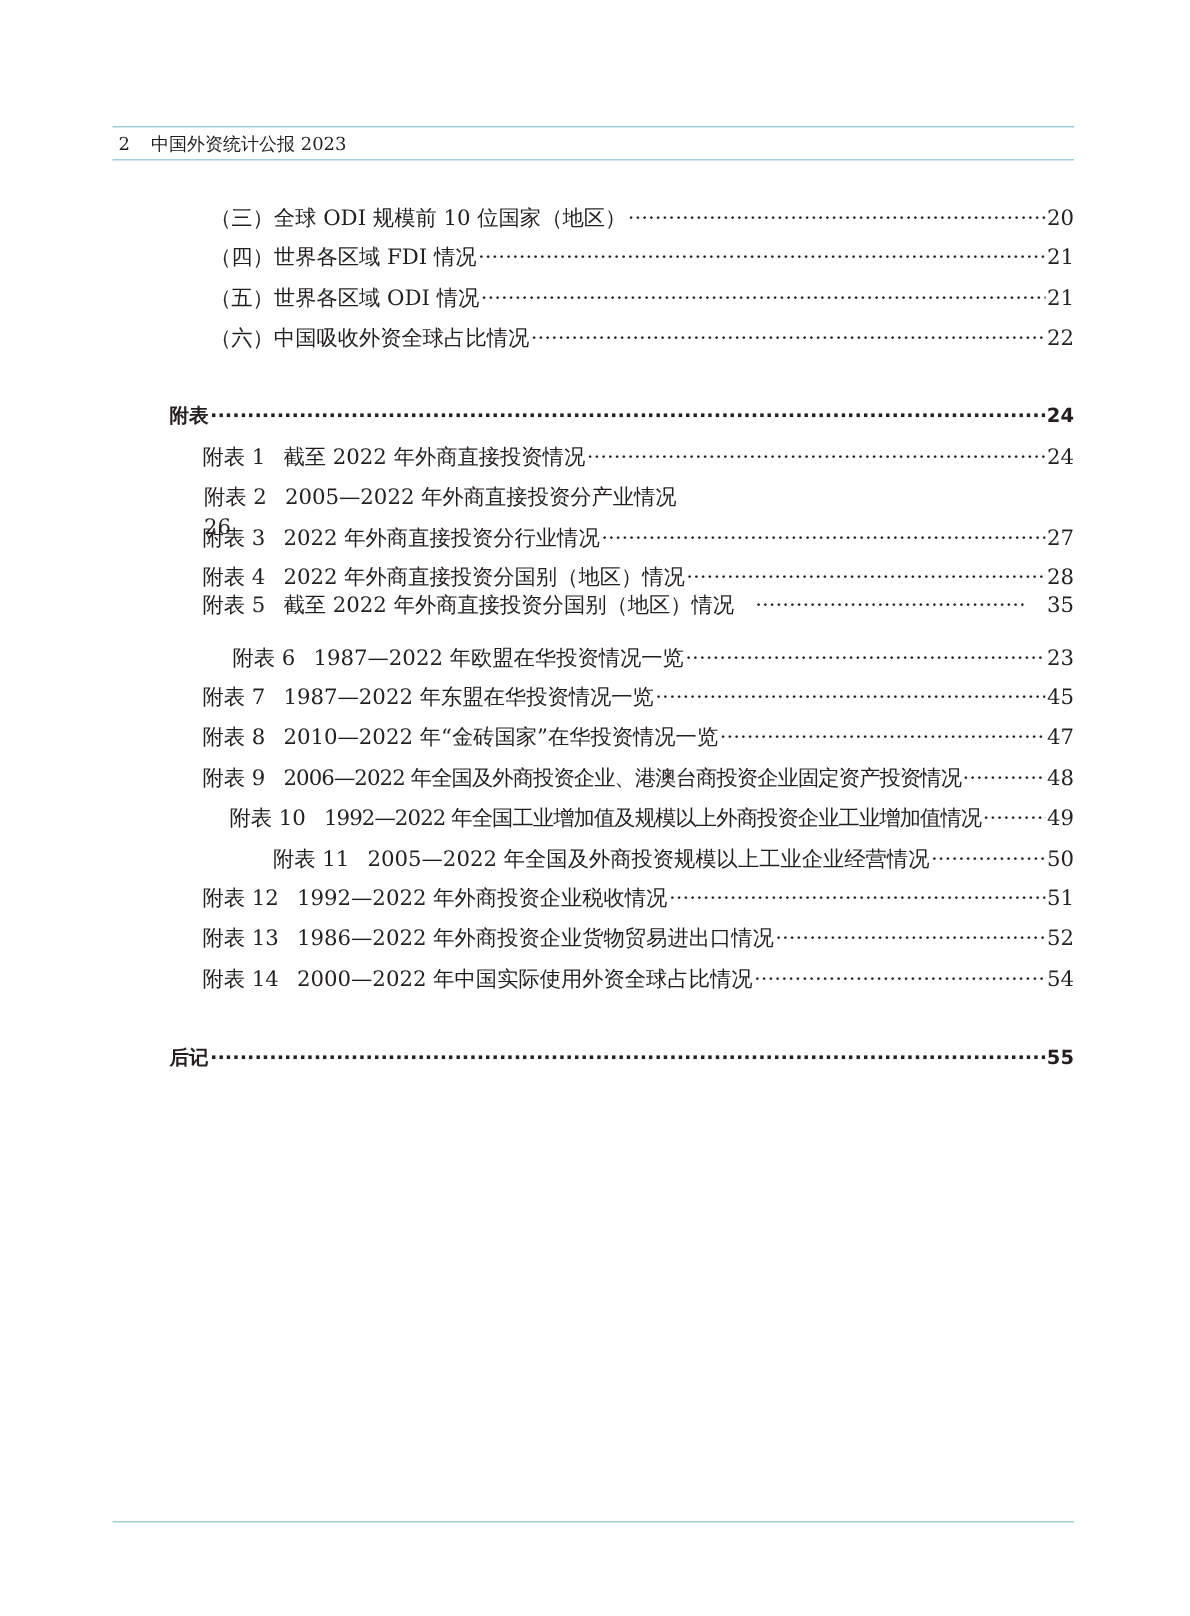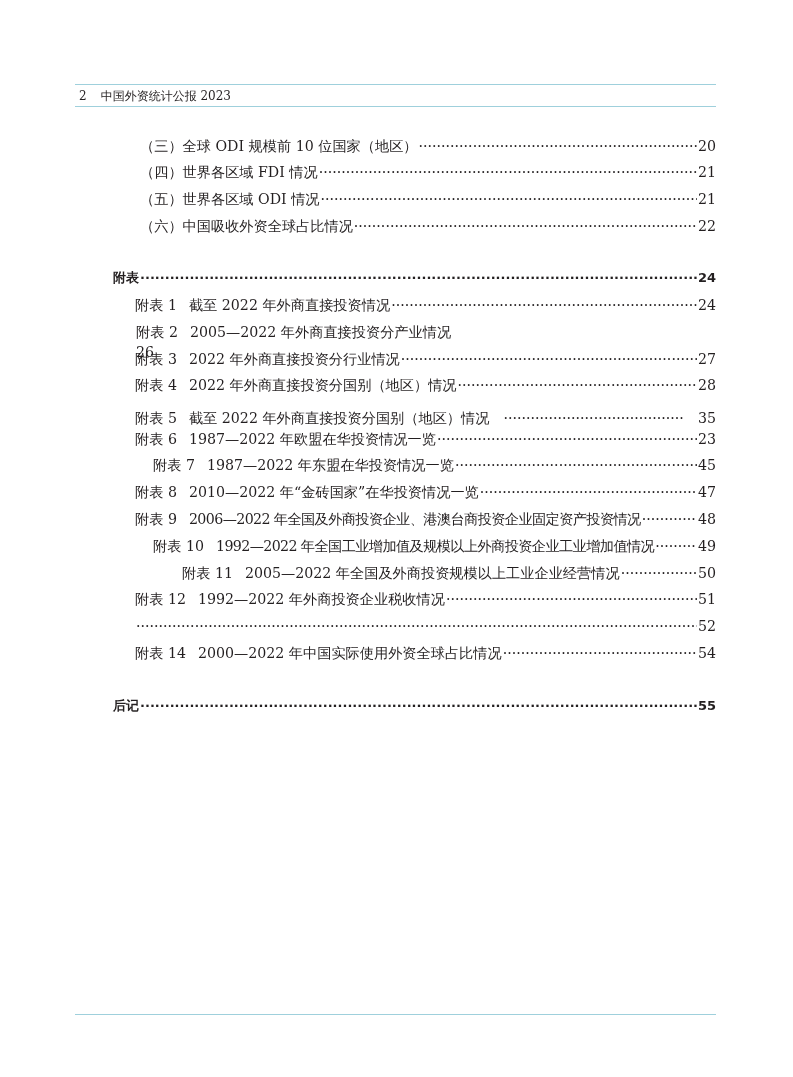--- a/index.html
+++ b/index.html
@@ -90,31 +90,31 @@
 <div class="toc-line appx" style="top:349px;">
   <span class="label"><span class="tag">附表 3</span><span>2022 年外商直接投资分行业情况</span></span>
   <span class="dots"></span>
   <span class="page">27</span>
 </div>
 <div class="toc-line appx" style="top:375px;">
   <span class="label"><span class="tag">附表 4</span><span>2022 年外商直接投资分国别（地区）情况</span></span>
   <span class="dots"></span>
   <span class="page">28</span>
 </div>
-<div class="toc-line appx" style="top:408px;gap:13px;">
+<div class="toc-line appx" style="top:394px;gap:13px;">
   <span class="label"><span class="tag">附表 5</span><span>截至 2022 年外商直接投资分国别（地区）情况</span></span>
   <span class="dots"></span>
   <span class="page">35</span>
 </div>
-<div class="toc-line appx" style="top:429px;">
+<div class="toc-line appx" style="top:429px;margin-left:20px;">
   <span class="label"><span class="tag">附表 6</span><span>1987—2022 年欧盟在华投资情况一览</span></span>
   <span class="dots"></span>
   <span class="page">23</span>
 </div>
-<div class="toc-line appx" style="top:455px;margin-left:18px;">
+<div class="toc-line appx" style="top:455px;">
   <span class="label"><span class="tag">附表 7</span><span>1987—2022 年东盟在华投资情况一览</span></span>
   <span class="dots"></span>
   <span class="page">45</span>
 </div>
 <div class="toc-line appx" style="top:482px;">
   <span class="label"><span class="tag">附表 8</span><span>2010—2022 年“金砖国家”在华投资情况一览</span></span>
   <span class="dots"></span>
   <span class="page">47</span>
 </div>
 <div class="toc-line appx" style="top:509px;">
@@ -131,20 +131,21 @@
   <span class="label"><span class="tag">附表 11</span><span>2005—2022 年全国及外商投资规模以上工业企业经营情况</span></span>
   <span class="dots"></span>
   <span class="page">50</span>
 </div>
 <div class="toc-line appx" style="top:589px;">
   <span class="label"><span class="tag">附表 12</span><span>1992—2022 年外商投资企业税收情况</span></span>
   <span class="dots"></span>
   <span class="page">51</span>
 </div>
 <div class="toc-line appx" style="top:616px;">
+  <span class="label"><span class="tag">附表 13</span><span>1986—2022 年外商投资企业货物贸易进出口情况</span></span>
   <span class="dots"></span>
   <span class="page">52</span>
 </div>
 <div class="toc-line appx" style="top:643px;">
   <span class="label"><span class="tag">附表 14</span><span>2000—2022 年中国实际使用外资全球占比情况</span></span>
   <span class="dots"></span>
   <span class="page">54</span>
 </div>
 
 <div class="toc-line top bold" style="top:696px;">

